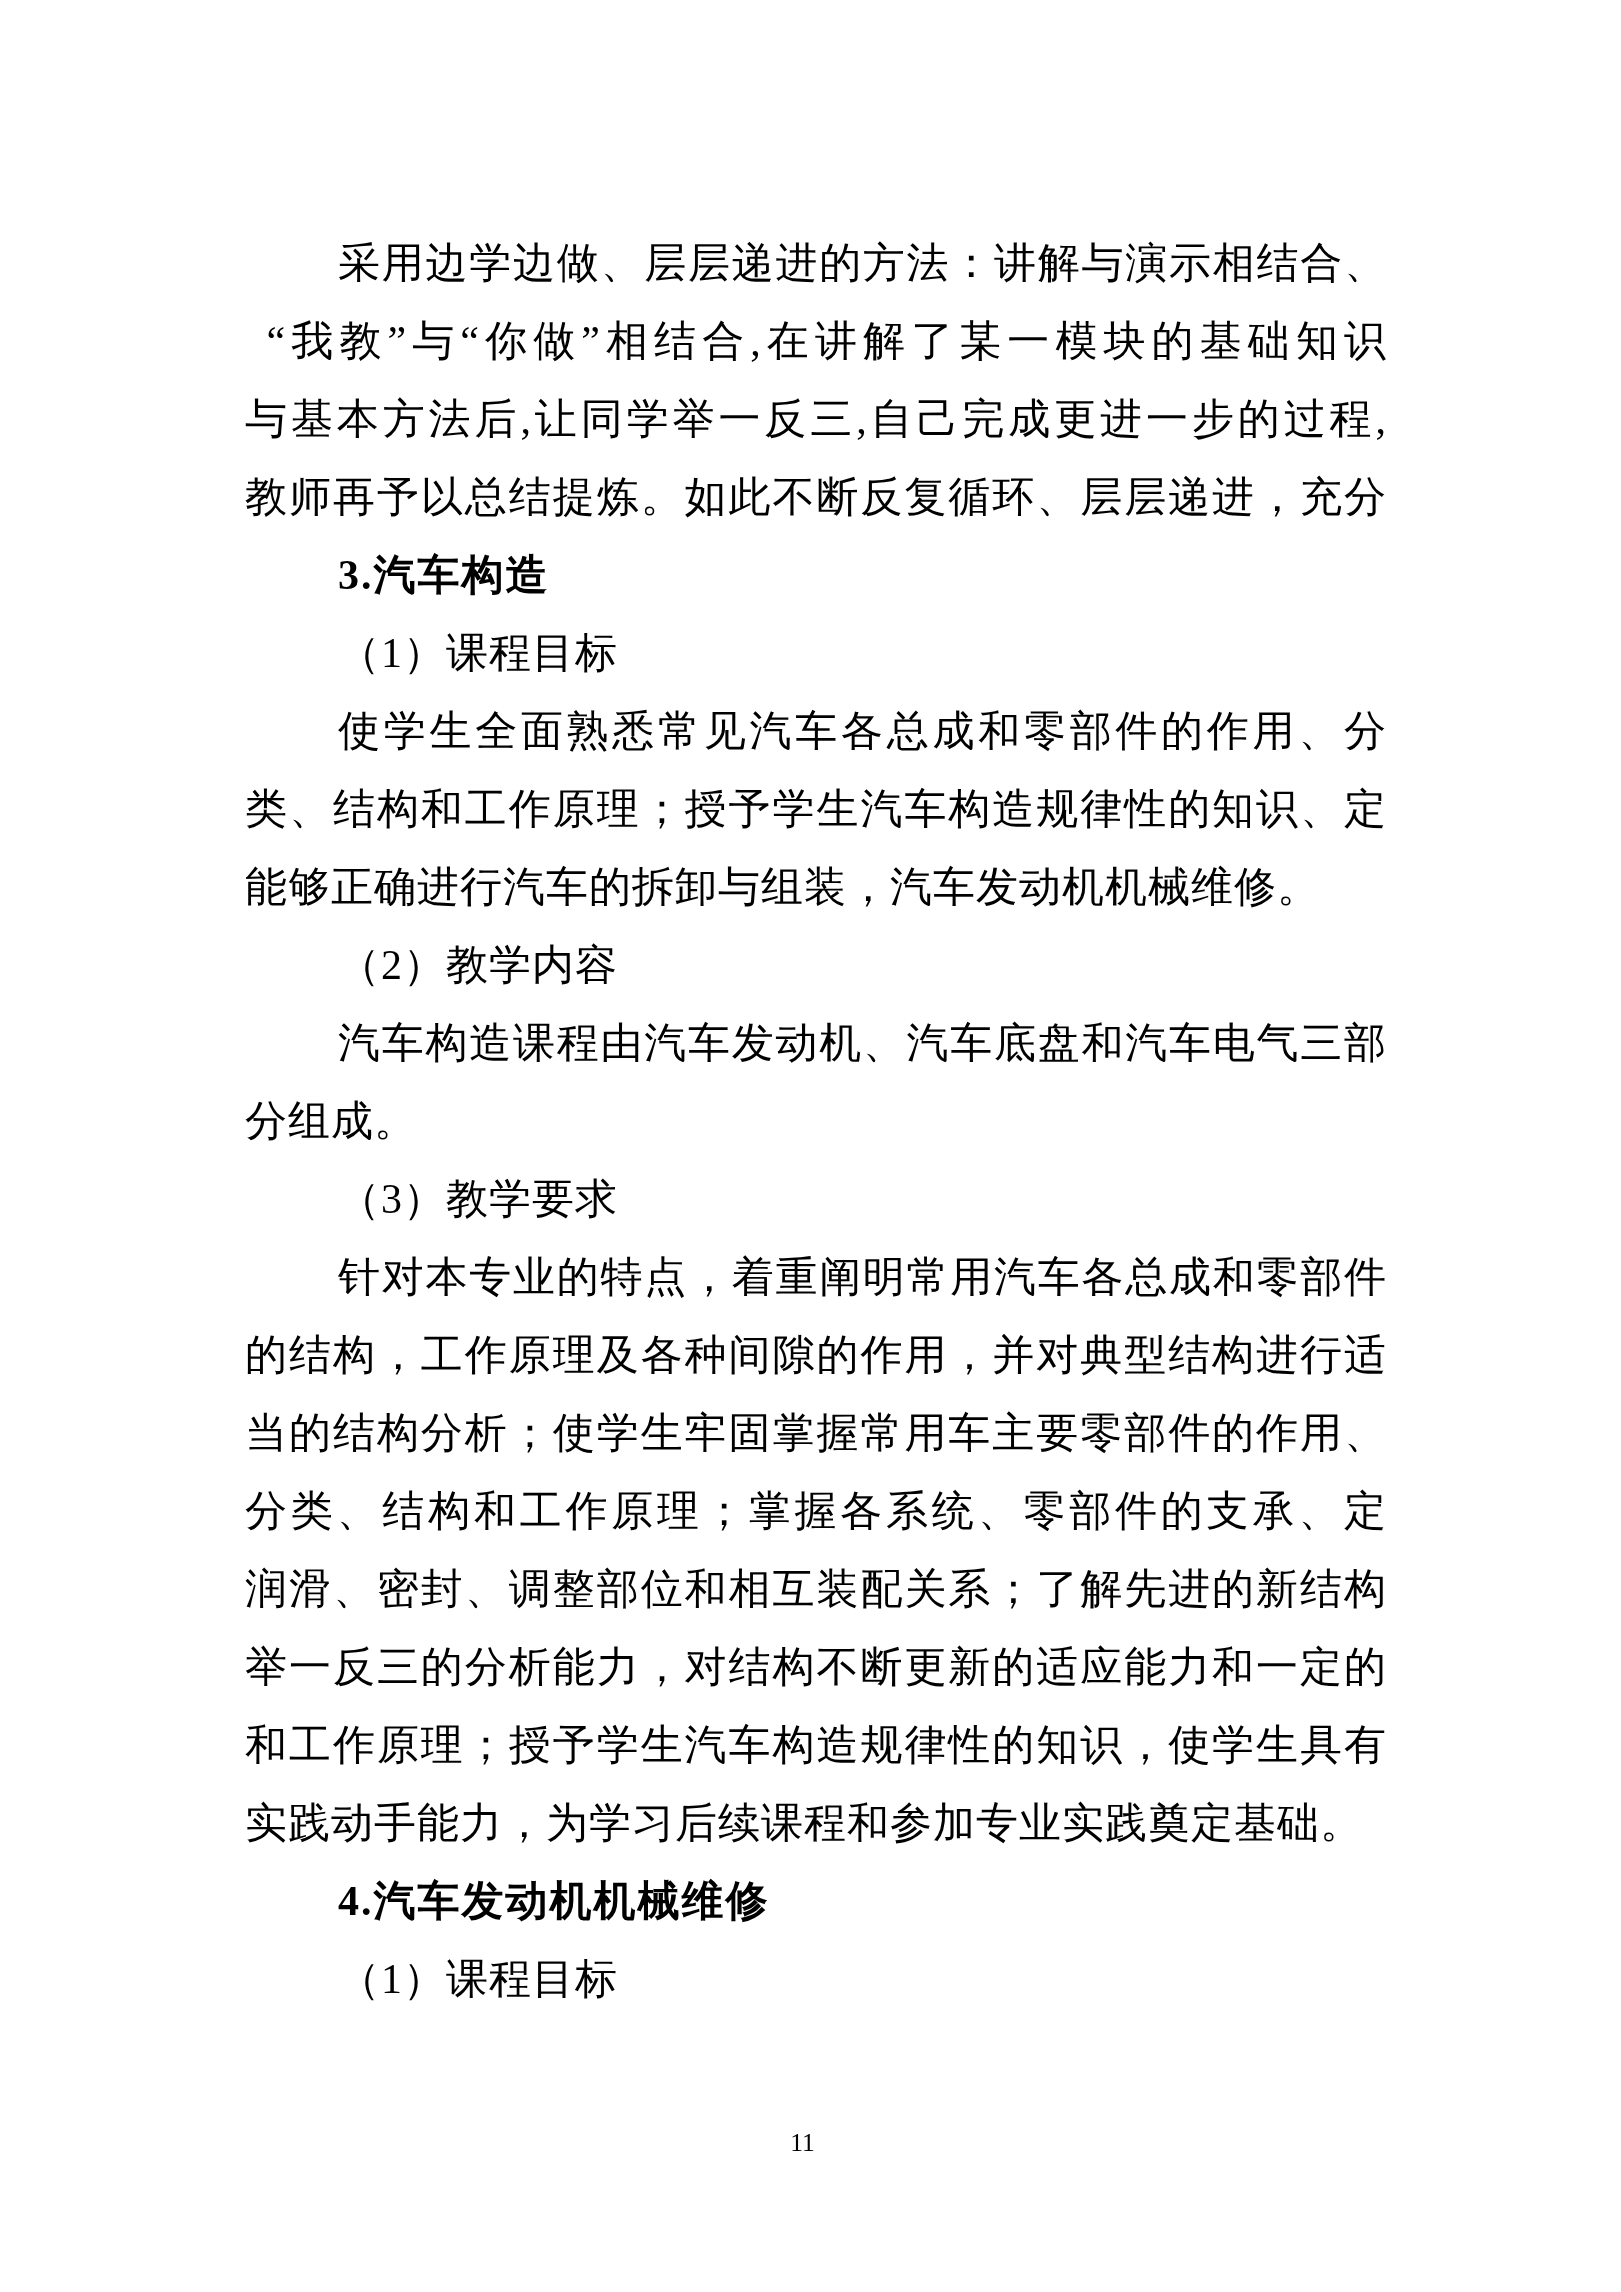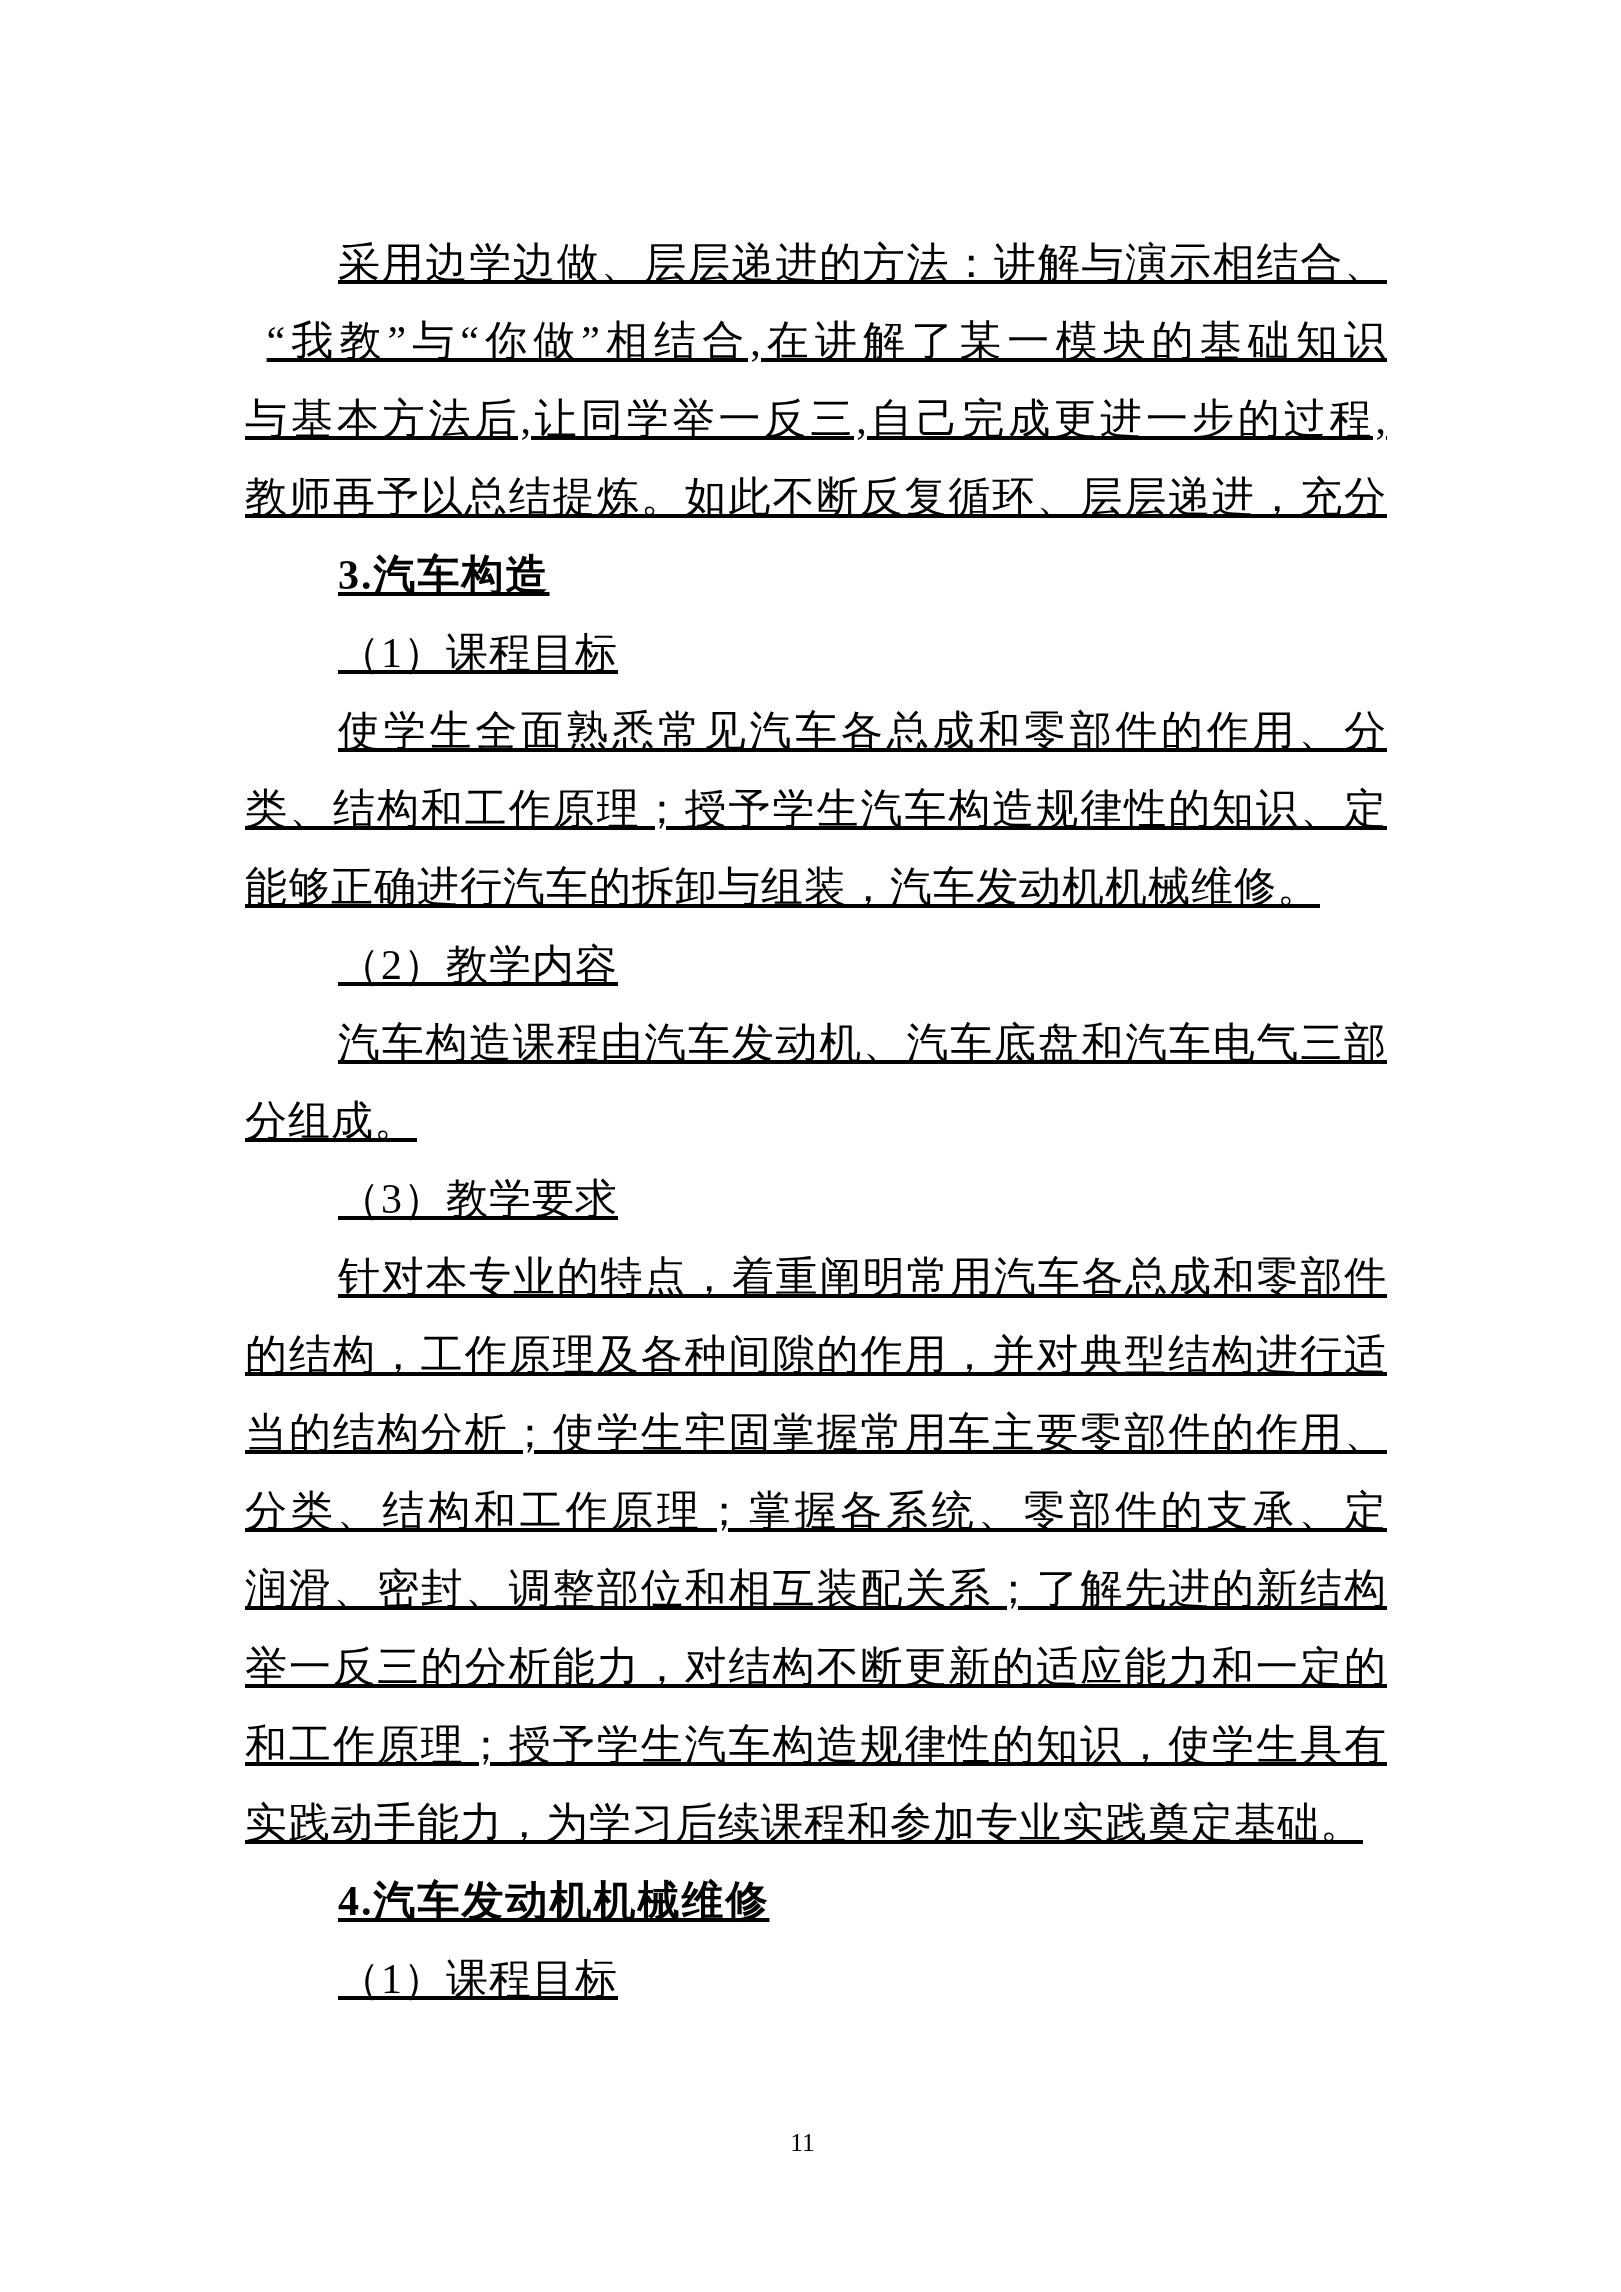--- a/index.html
+++ b/index.html
@@ -22,21 +22,20 @@
     left: 245px;
     top: 224px;
     width: 1142px;
   }
   .line {
     height: 78px;
     line-height: 78px;
     font-size: 42px;
     letter-spacing: 1px;
     white-space: nowrap;
-    text-decoration: underline;
   }
   
   .line.fill {
     white-space: normal;
     overflow: hidden;
     text-align: justify;
     text-align-last: justify;
   }
   .line.indent { padding-left: 93px; }
   .line.hang   { padding-left: 21.6px; }

